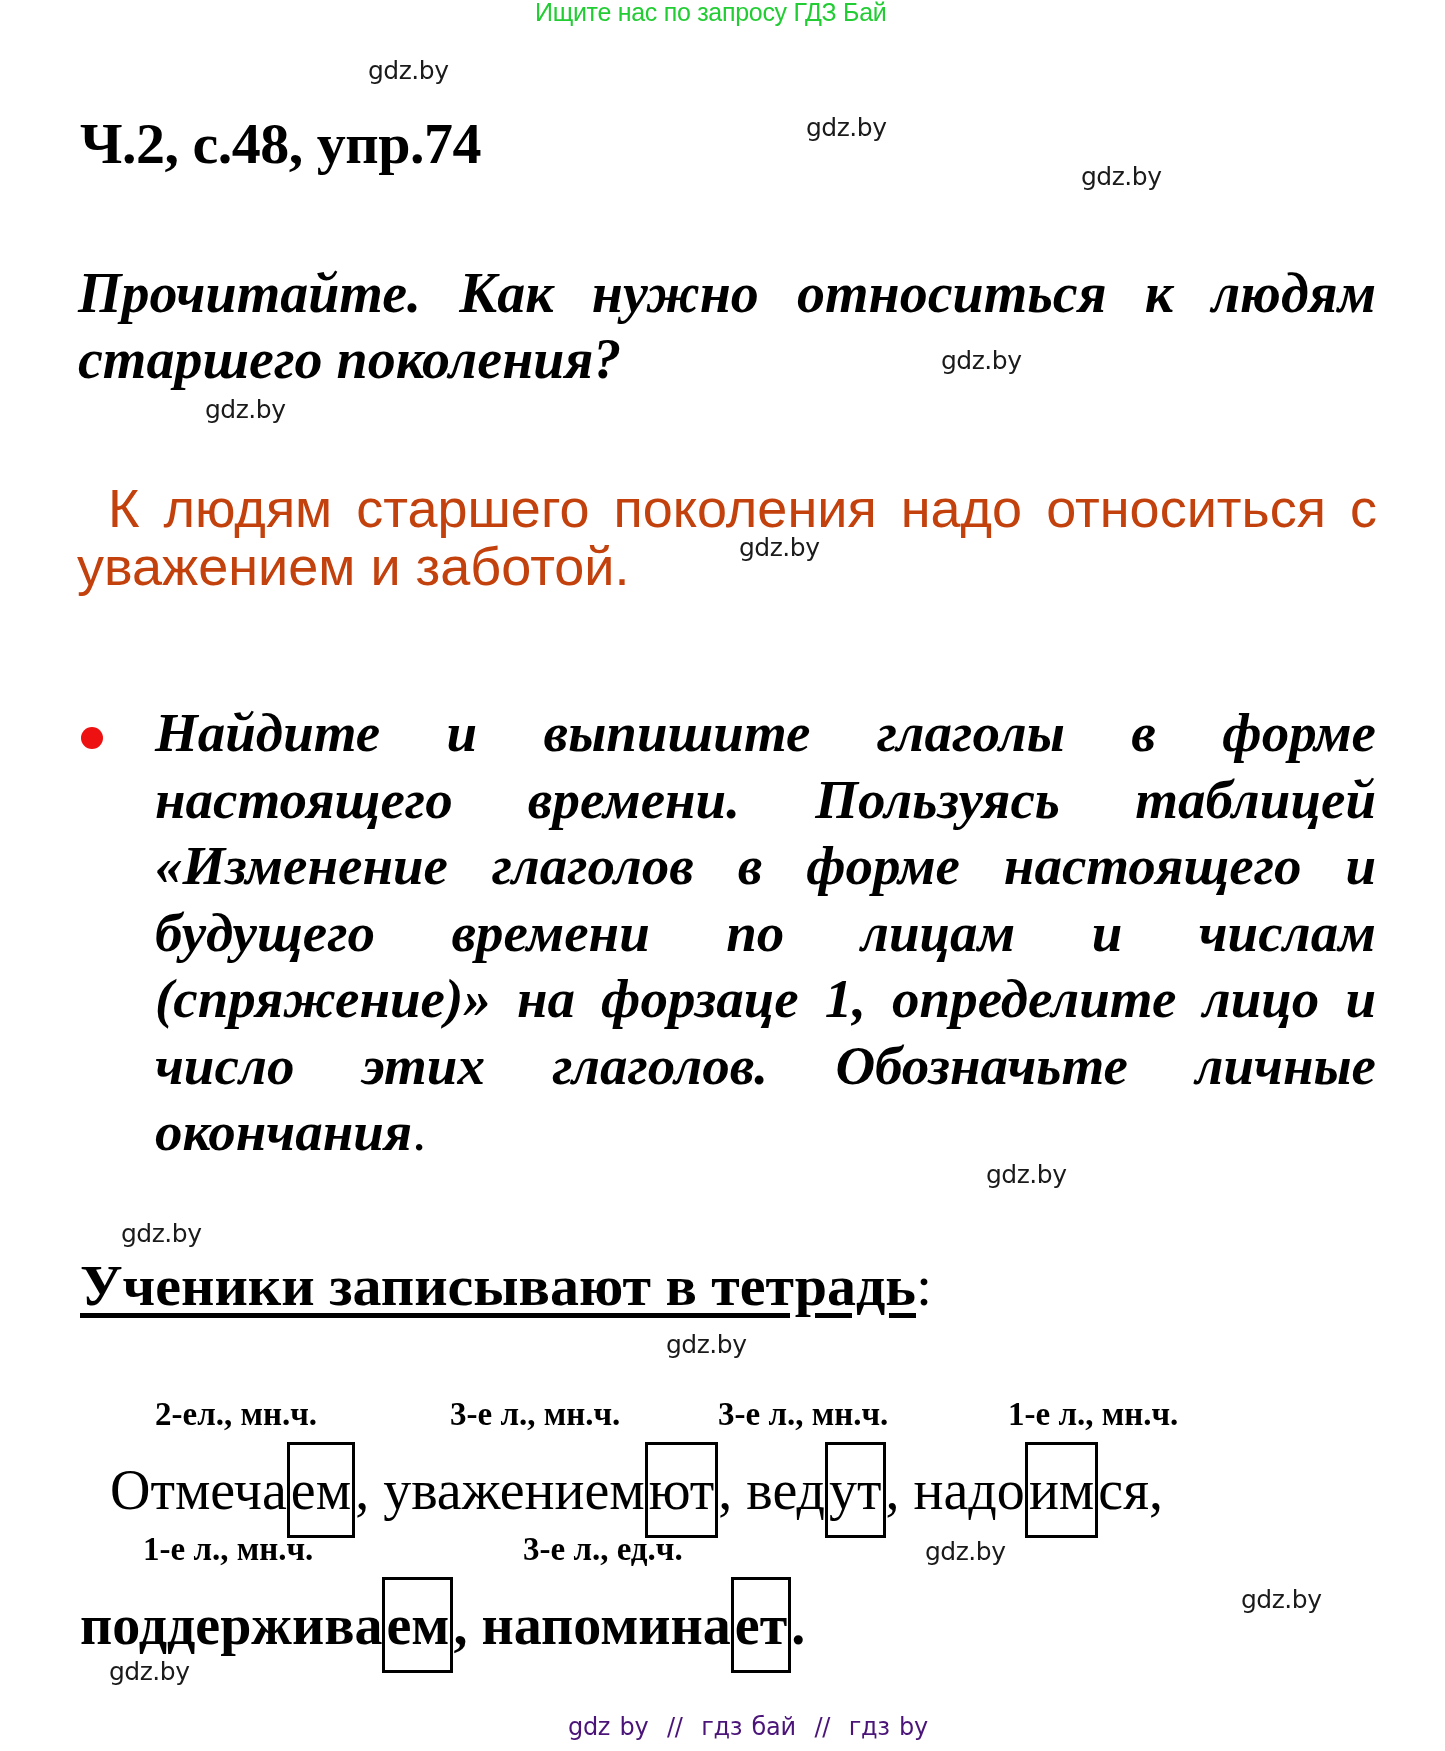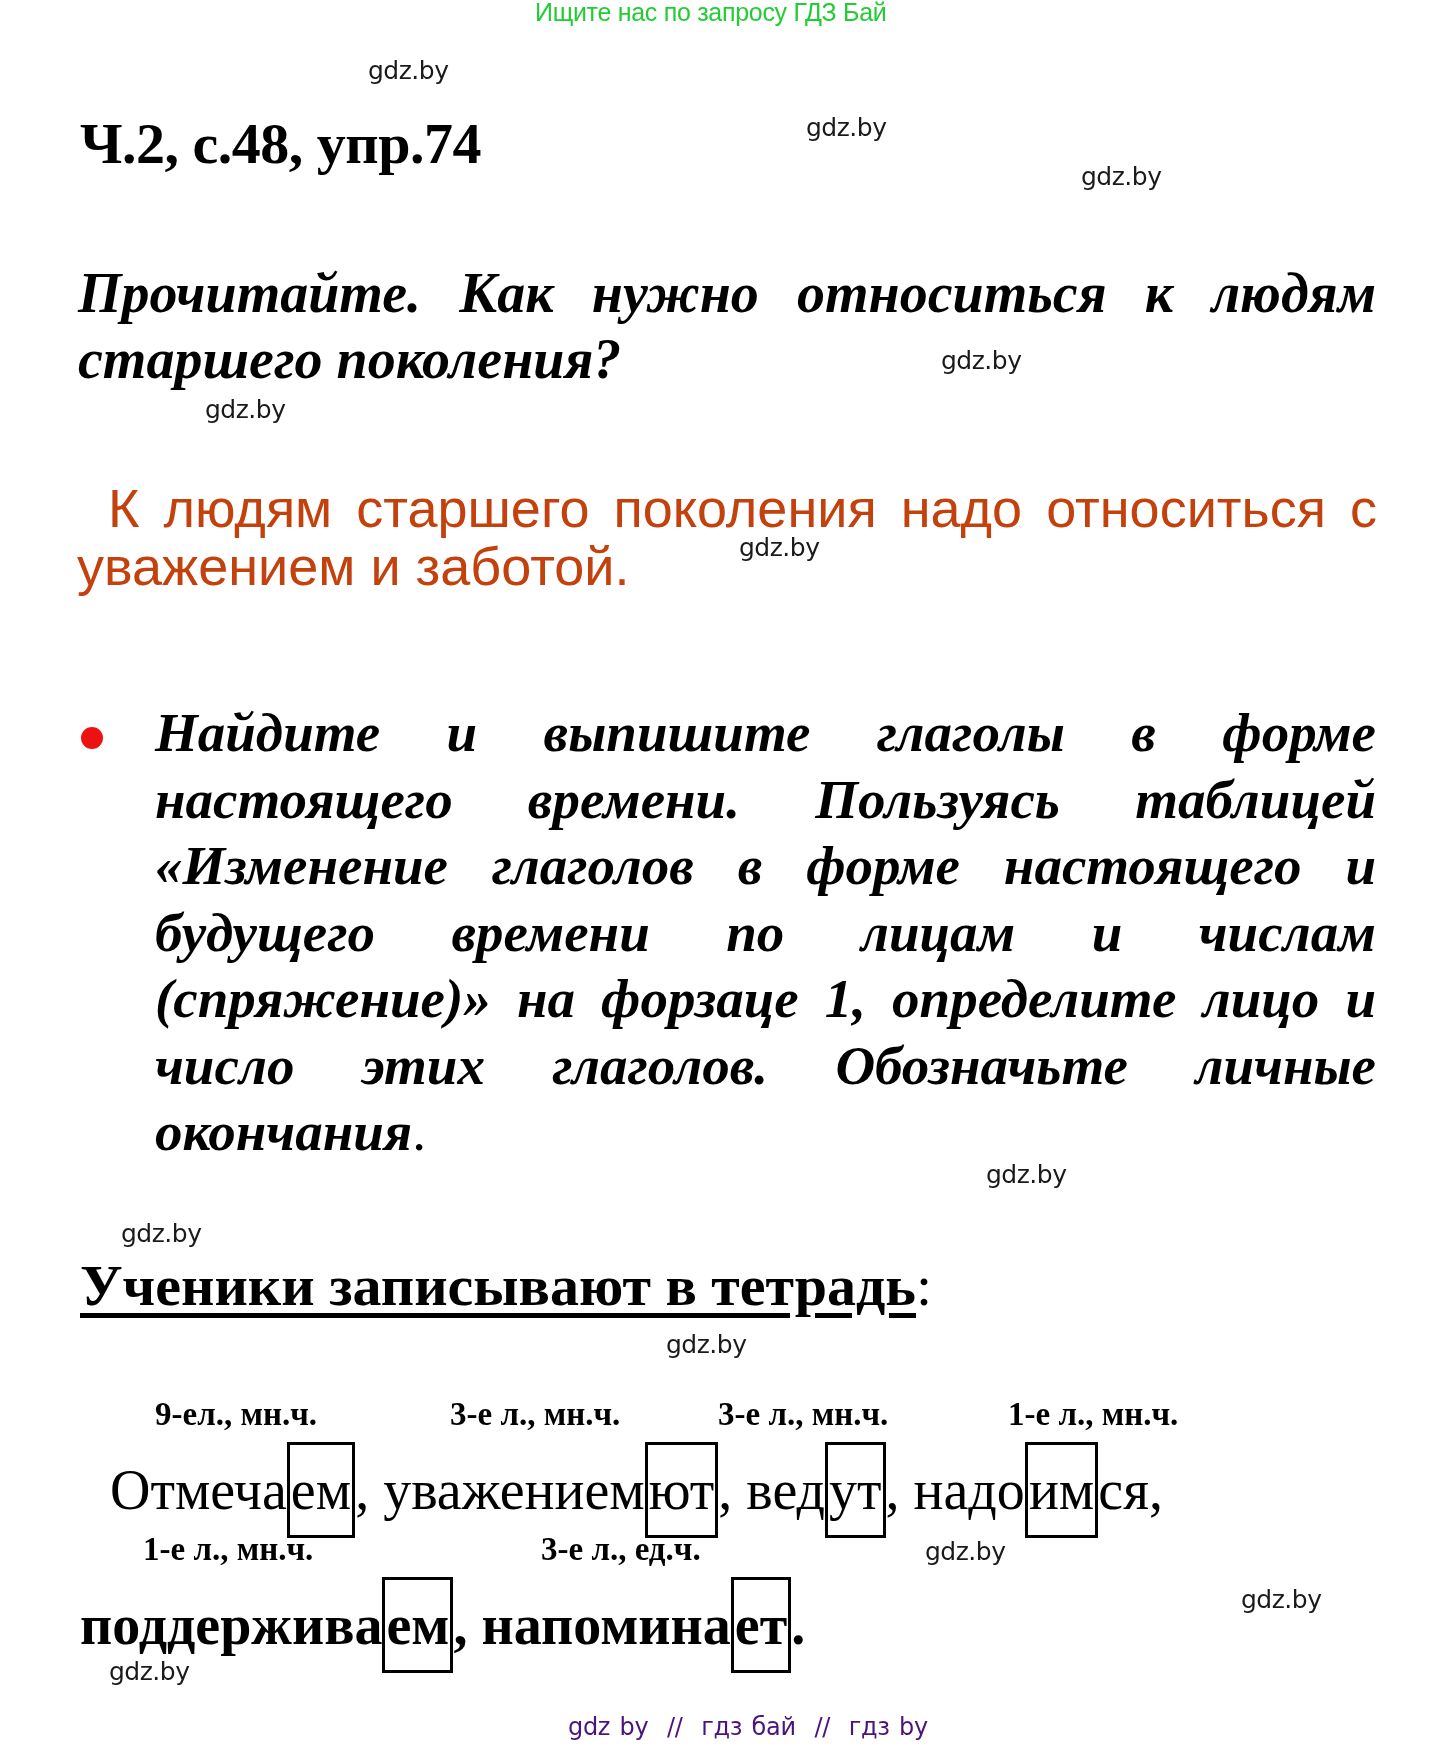--- a/index.html
+++ b/index.html
@@ -43,29 +43,29 @@
 
 <div class="abs heading">Прочитайте. Как нужно относиться к людям старшего поколения?</div>
 
 <div class="abs answer">К людям старшего поколения надо относиться с уважением и заботой.</div>
 
 <div class="abs bullet-dot" id="bullet-dot" style="background: rgb(238, 17, 17);"></div>
 <div class="abs task"><span>Найдите и выпишите глаголы в форме настоящего времени. Пользуясь таблицей «Изменение глаголов в форме настоящего и будущего времени по лицам и числам (спряжение)» на форзаце 1, определите лицо и число этих глаголов. Обозначьте личные окончания</span><span class="plain-dot">.</span></div>
 
 <div class="abs subhead"><span class="u">Ученики записывают в тетрадь</span><span class="colon">:</span></div>
 
-<div class="abs lbl" style="left:155px; top:1396px;">9-ел., мн.ч.</div>
+<div class="abs lbl" style="left:155px; top:1396px;">2-ел., мн.ч.</div>
 <div class="abs lbl" style="left:450px; top:1396px;">3-е л., мн.ч.</div>
 <div class="abs lbl" style="left:718px; top:1396px;">3-е л., мн.ч.</div>
 <div class="abs lbl" style="left:1008px; top:1396px;">1-е л., мн.ч.</div>
 
 <div class="abs words" style="left:110px; top:1442px;">
   <span>Отмеча</span><span class="box">ем</span><span style="white-space:pre">, </span><span>уважением</span><span class="box">ют</span><span style="white-space:pre">, </span><span>вед</span><span class="box">ут</span><span style="white-space:pre">, </span><span>надо</span><span class="box">им</span><span>ся</span><span>,</span>
 </div>
 
 <div class="abs lbl" style="left:143px; top:1531px;">1-е л., мн.ч.</div>
-<div class="abs lbl" style="left:523px; top:1531px;margin-left:18px;">3-е л., ед.ч.</div>
+<div class="abs lbl" style="left:523px; top:1531px;">3-е л., ед.ч.</div>
 
 <div class="abs words" style="left:80px; top:1577px;font-weight:bold;">
   <span>поддержива</span><span class="box">ем</span><span style="white-space:pre">, </span><span>напомина</span><span class="box">ет</span><span>.</span>
 </div>
 
 <div class="abs footer" style="white-space:pre;">gdz by  //  гдз бай  //  гдз by</div>
 
 </body></html>

